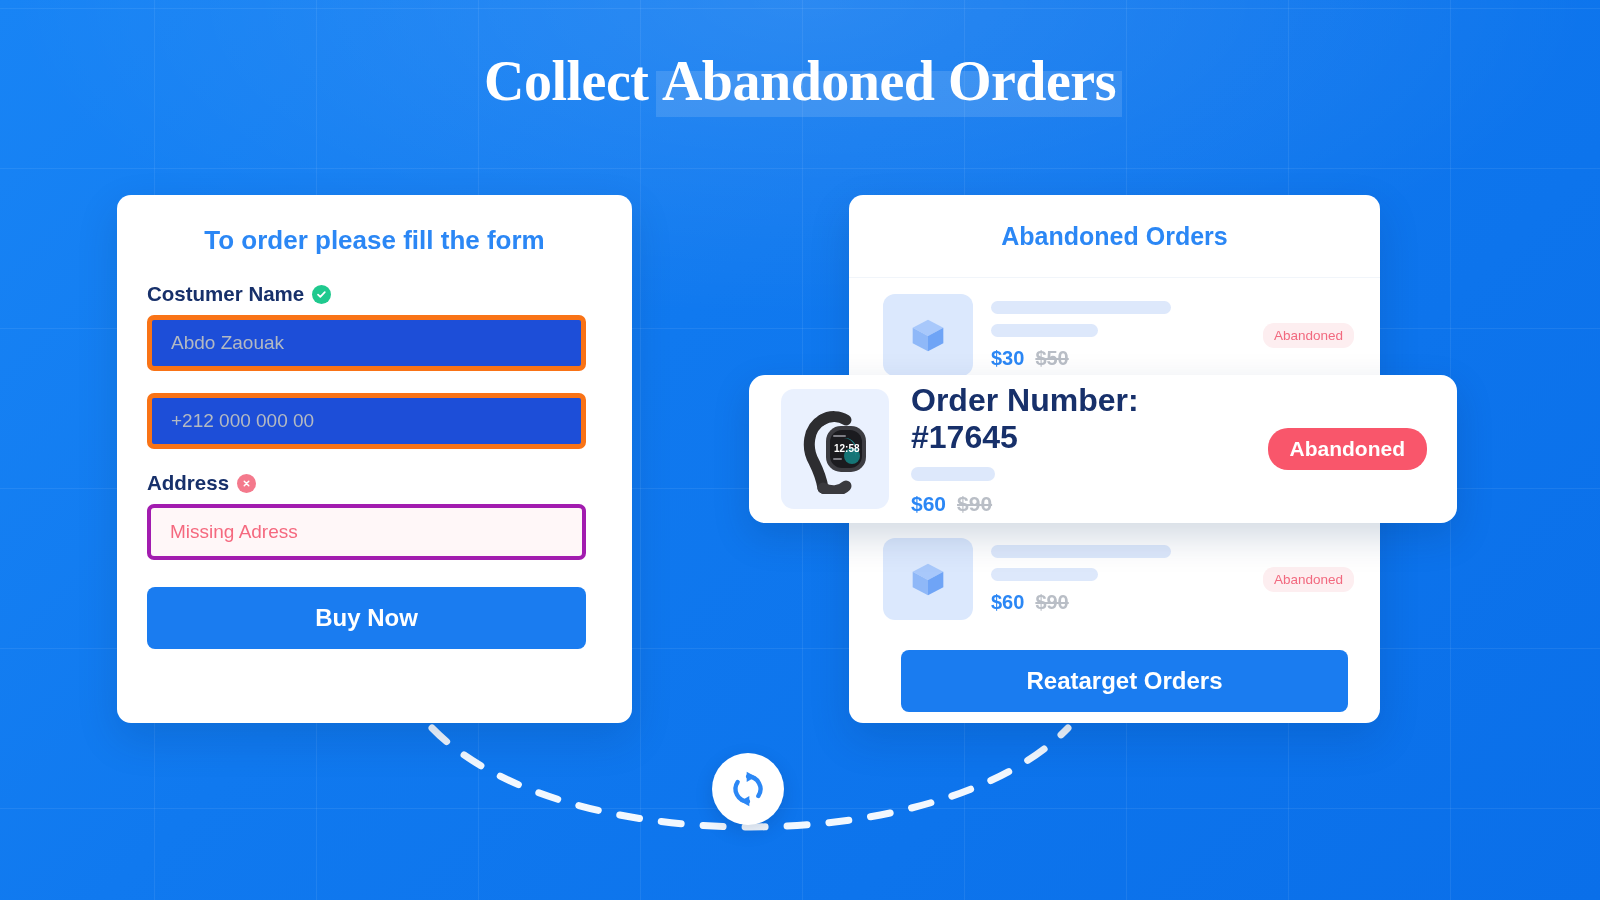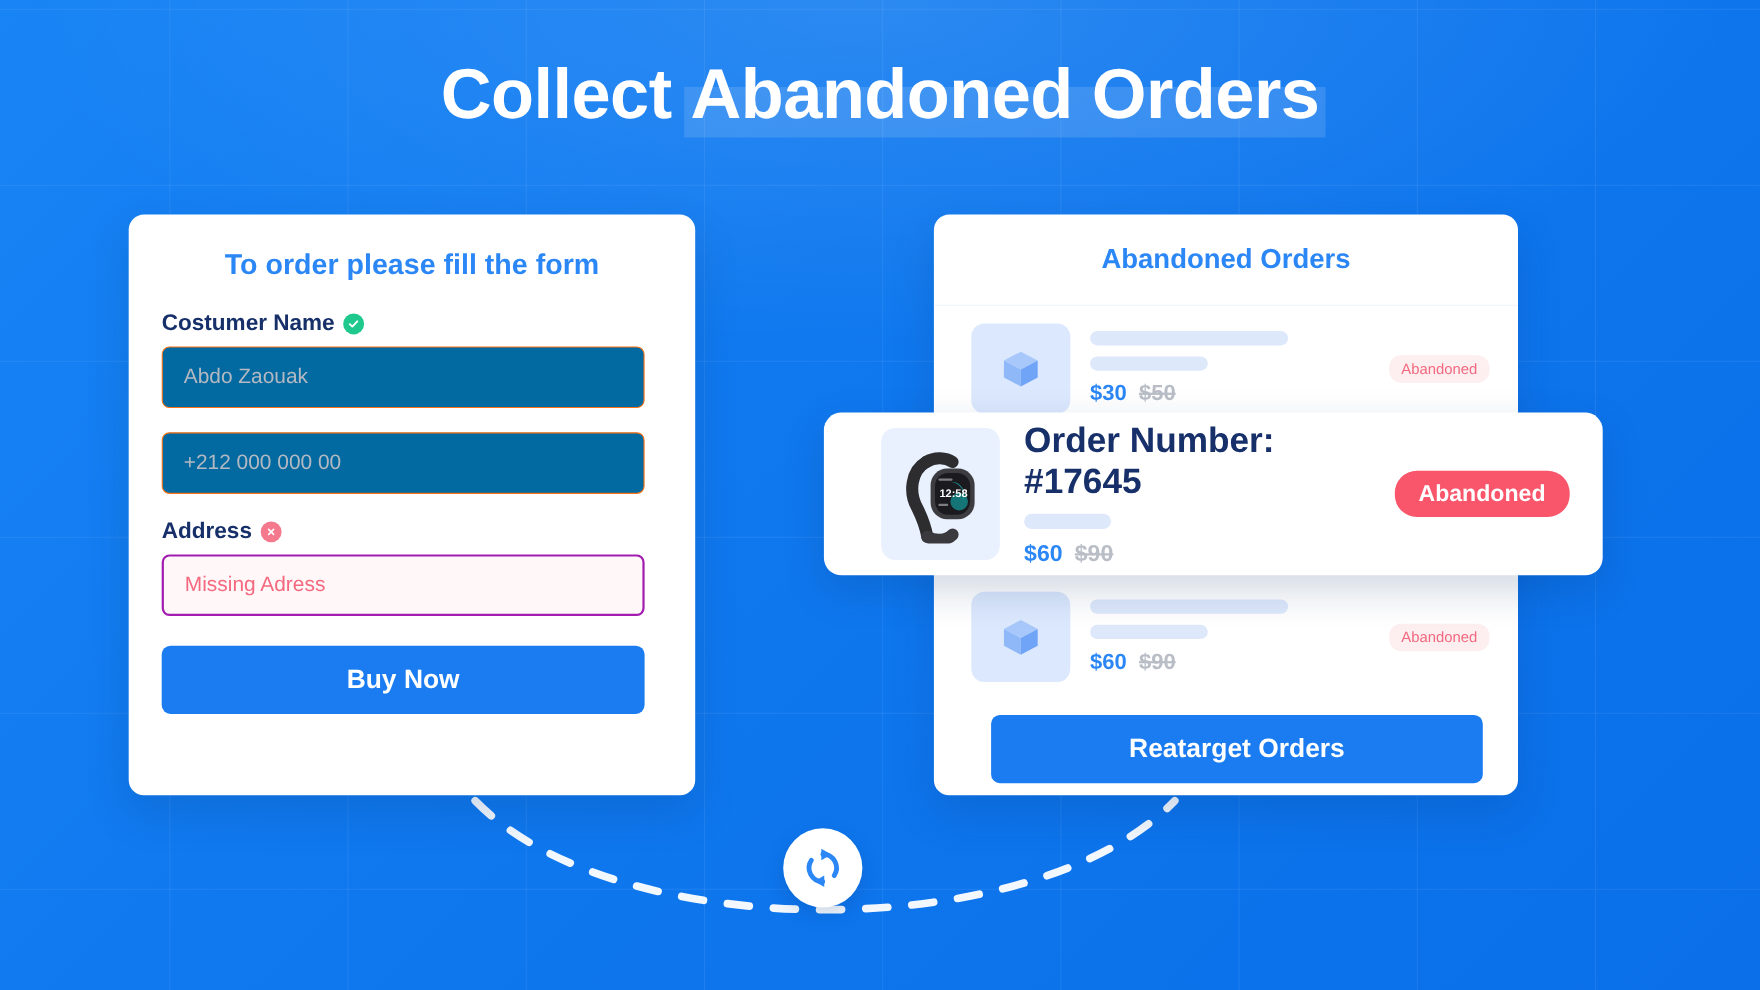--- a/index.html
+++ b/index.html
@@ -44,24 +44,25 @@
     top: 52px;
     left: 0;
     width: 1600px;
     text-align: center;
     z-index: 6;
   }
   #title {
     display: inline-block;
     position: relative;
     color: #ffffff;
-    font-size: 64px;
+    font-size: 56px;
     font-weight: bold;
     letter-spacing: -0.5px;
     line-height: 1.05;
+    font-family: Liberation Serif, serif;
   }
   .title-hl {
     position: relative;
     display: inline-block;
   }
   .title-hl::after {
     content: "";
     position: absolute;
     left: -6px;
     right: -6px;
@@ -152,32 +153,32 @@
     border-radius: 50%;
     flex: none;
   }
   .badge-ok { background: #1fc98e; }
   .badge-err { background: #f4798c; }
 
   .text-input {
     width: 100%;
     box-sizing: border-box;
     height: 56px;
-    border: 1px solid #f97316;
+    border: 5px solid #f97316;
     border-radius: 7px;
-    background: #0369a1;
+    background: #1d4ed8;
     color: #b3b9c2;
     font-size: 19px;
     font-family: "Liberation Sans", sans-serif;
     padding: 0 19px;
     outline: none;
   }
   .text-input::placeholder { color: #b3b9c2; opacity: 1; }
   .text-input.err {
-    border: 2px solid #a21caf;
+    border: 4px solid #a21caf;
     background: #fff7f8;
     color: #f5697f;
   }
   .text-input.err::placeholder { color: #f5697f; opacity: 1; }
 
   .field { margin-bottom: 22px; }
   .field-row {
     display: flex;
     gap: 14px;
   }
@@ -267,21 +268,20 @@
   }
   #featured-thumb {
     width: 108px;
     height: 120px;
     border-radius: 13px;
     background: #eaf1fe;
     flex: none;
     display: flex;
     align-items: center;
     justify-content: center;
-    margin-left: 20px;
   }
   #featured-mid { flex: 1; min-width: 0; }
   #featured-order-no {
     color: #17306a;
     font-size: 32px;
     font-weight: bold;
     margin-bottom: 11px;
   }
   #featured-mid .skel { width: 25%; height: 14px; margin-bottom: 11px; }
   #featured-mid .prices { font-size: 21px; }

